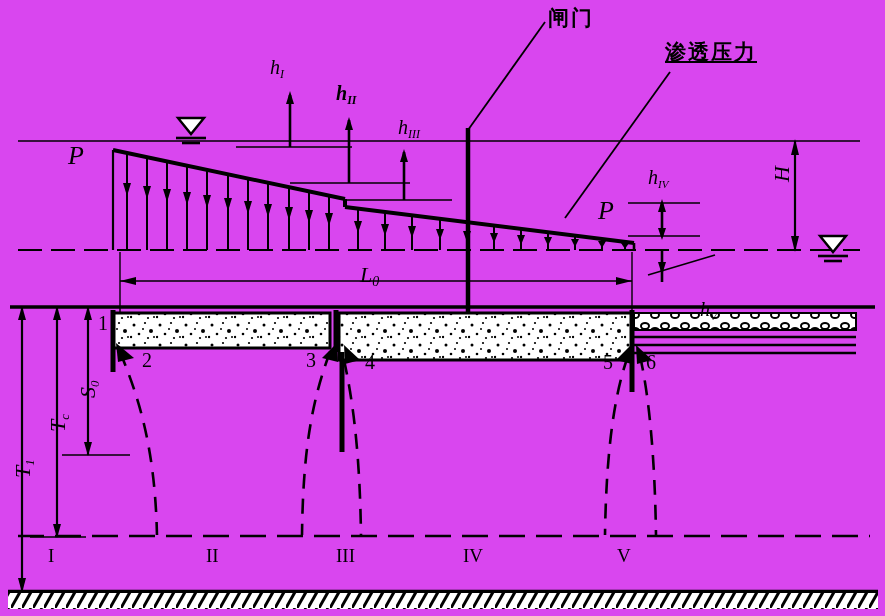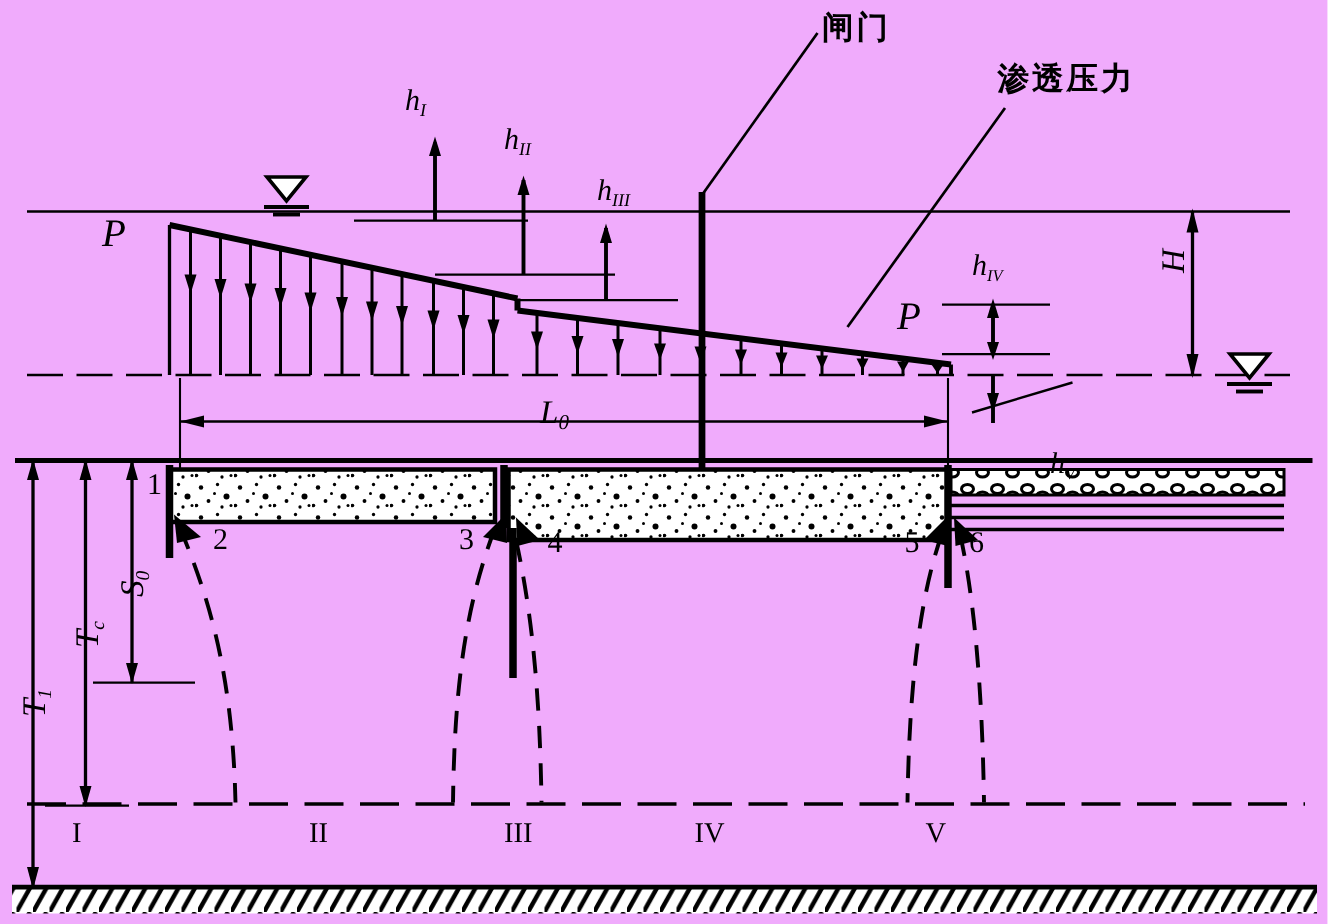--- a/index.html
+++ b/index.html
@@ -1,17 +1,17 @@
 <!DOCTYPE html>
 <html><head>
 <meta charset="utf-8">
 <style>
   html,body{margin:0;padding:0;background:#fff;}
   body{width:885px;height:616px;font-family:"Liberation Serif",serif;}
-  #stage{position:relative;width:885px;height:616px;overflow:hidden;background:#f0abfc;}
+  #stage{position:relative;width:885px;height:616px;overflow:hidden;background:#d946ef;}
   #stage svg{position:absolute;left:0;top:0;}
   .lbl{position:absolute;color:#000;white-space:nowrap;line-height:1;}
   .cn{font-family:"DejaVu Sans",sans-serif;font-weight:bold;font-size:21px;letter-spacing:2px;}
   .ital{font-family:"Liberation Serif",serif;font-style:italic;}
   .num{font-family:"Liberation Serif",serif;font-size:20px;}
   .rom{font-family:"Liberation Serif",serif;font-size:19px;}
 </style>
 </head>
 <body>
 
@@ -238,29 +238,29 @@
       <line x1="30" y1="537" x2="86" y2="537" stroke-width="1.5"></line>
 
       <line x1="88" y1="307" x2="88" y2="455" stroke-width="2.2"></line>
       <polygon points="84,320 92,320 88,306" fill="#000" stroke="none"></polygon>
       <polygon points="84,442 92,442 88,456" fill="#000" stroke="none"></polygon>
       <line x1="62" y1="455" x2="130" y2="455" stroke-width="1.5"></line>
     </g>
   </svg>
 
   <div class="lbl cn" style="left:548px;top:8px;">闸门</div>
-  <div class="lbl cn" style="left:665px;top:42px;">渗透压力</div>
+  <div class="lbl cn" style="left:665px;top:42px;text-decoration:underline;">渗透压力</div>
 
   <div class="lbl ital" style="left:68px;top:143px;font-size:26px;">P</div>
   <div class="lbl ital" style="left:598px;top:198px;font-size:26px;">P</div>
 
   <div style="position:absolute;left:270px;top:56px;">
     <span class="ital" style="font-size:20px;">h</span><span class="ital" style="font-size:12px;vertical-align:sub;">I</span>
   </div>
-  <div style="position:absolute;left:336px;top:82px;">
+  <div style="position:absolute;left:336px;top:82px;font-weight:bold;">
     <span class="ital" style="font-size:20px;">h</span><span class="ital" style="font-size:12px;vertical-align:sub;">II</span>
   </div>
   <div style="position:absolute;left:398px;top:116px;">
     <span class="ital" style="font-size:20px;">h</span><span class="ital" style="font-size:12px;vertical-align:sub;">III</span>
   </div>
   <div style="position:absolute;left:648px;top:166px;">
     <span class="ital" style="font-size:20px;">h</span><span class="ital" style="font-size:11px;vertical-align:sub;">IV</span>
   </div>
   <div style="position:absolute;left:700px;top:258px;margin-top:40px;">
     <span class="ital" style="font-size:20px;">h</span><span class="ital" style="font-size:11px;vertical-align:sub;">V</span>

